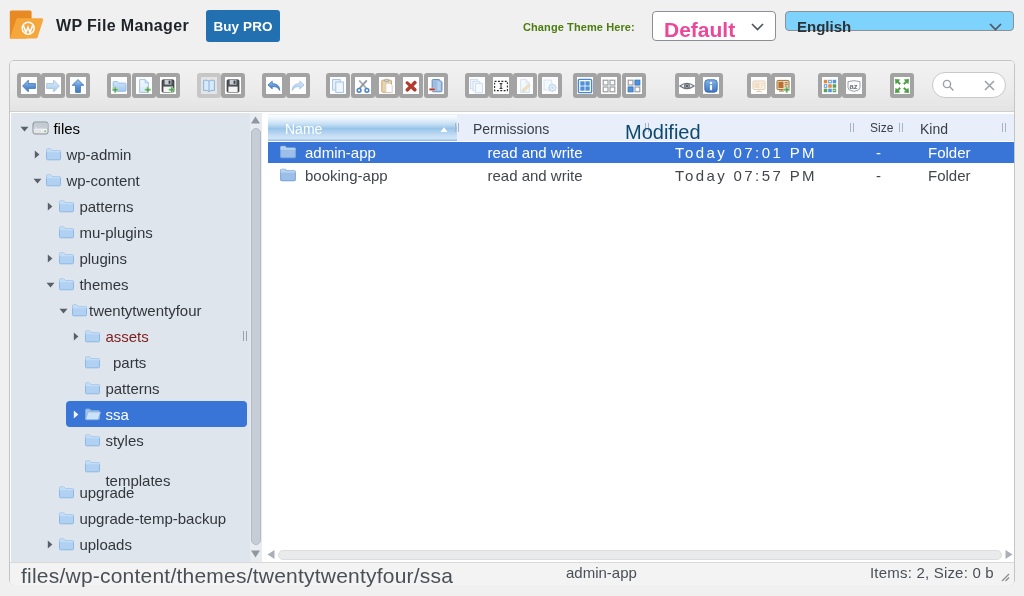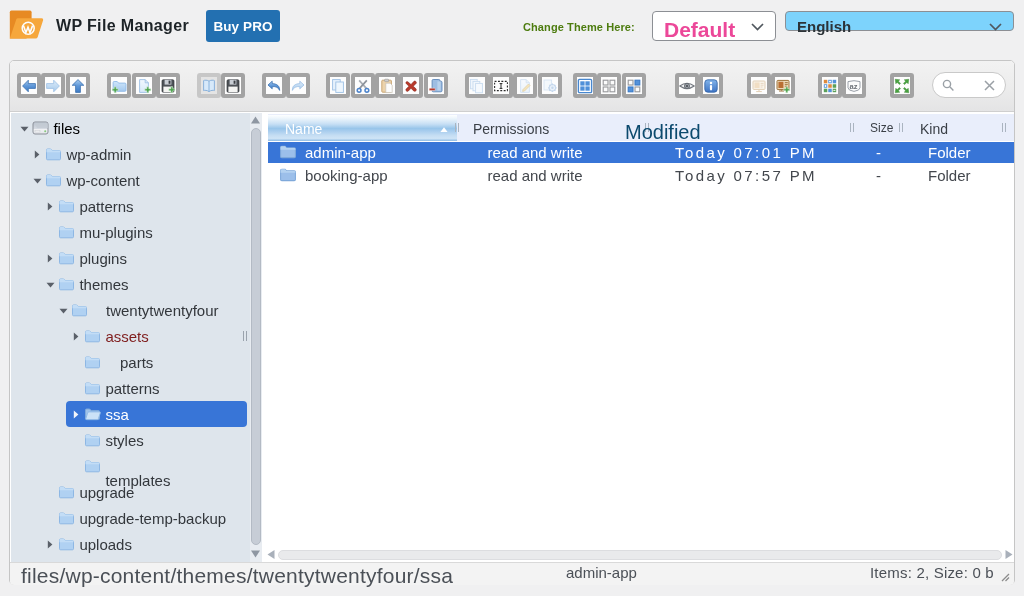--- a/index.html
+++ b/index.html
@@ -371,34 +371,34 @@
 <path d="M1.5 3.1 q0-1.1 1.1-1.1 h3.1 l1.4 1.6 h7.3 q1.1 0 1.1 1.1 v0.6 H1.5 z" fill="#c3ddf6"></path>
   </svg>
 <div class="tree-label" style="left:79.4px;top:275.5px;color:#33373c">themes</div>
 <svg style="position:absolute;left:58.900000000000006px;top:307.5px" width="9" height="6" viewBox="0 0 9 6">
     <polygon points="0.5,0.8 8.5,0.8 4.5,5.4" fill="#5a6069"></polygon>
   </svg>
 <svg style="position:absolute;left:70.9px;top:303px" width="17" height="14" viewBox="0 0 17 14">
 <path d="M1.5 3.1 q0-1.1 1.1-1.1 h3.1 l1.4 1.6 h7.3 q1.1 0 1.1 1.1 v7 q0 1.1-1.1 1.1 H2.6 q-1.1 0-1.1-1.1 z" fill="#b0d1f2" stroke="#8db7e4" stroke-width="1"></path>
 <path d="M1.5 3.1 q0-1.1 1.1-1.1 h3.1 l1.4 1.6 h7.3 q1.1 0 1.1 1.1 v0.6 H1.5 z" fill="#c3ddf6"></path>
   </svg>
-<div class="tree-label" style="left:106px;top:301.5px;color:#33373c">twentytwentyfour</div>
+<div class="tree-label" style="left:89px;top:301.5px;color:#33373c">twentytwentyfour</div>
 <svg style="position:absolute;left:73.4px;top:331.5px" width="6" height="9" viewBox="0 0 6 9">
     <polygon points="0.8,0.5 5.4,4.5 0.8,8.5" fill="#5a6069"></polygon>
   </svg>
 <svg style="position:absolute;left:83.9px;top:329px" width="17" height="14" viewBox="0 0 17 14">
 <path d="M1.5 3.1 q0-1.1 1.1-1.1 h3.1 l1.4 1.6 h7.3 q1.1 0 1.1 1.1 v7 q0 1.1-1.1 1.1 H2.6 q-1.1 0-1.1-1.1 z" fill="#b0d1f2" stroke="#8db7e4" stroke-width="1"></path>
 <path d="M1.5 3.1 q0-1.1 1.1-1.1 h3.1 l1.4 1.6 h7.3 q1.1 0 1.1 1.1 v0.6 H1.5 z" fill="#c3ddf6"></path>
   </svg>
 <div class="tree-label" style="left:105.4px;top:327.5px;color:#7f1d1d">assets</div>
 <svg style="position:absolute;left:83.9px;top:355px" width="17" height="14" viewBox="0 0 17 14">
 <path d="M1.5 3.1 q0-1.1 1.1-1.1 h3.1 l1.4 1.6 h7.3 q1.1 0 1.1 1.1 v7 q0 1.1-1.1 1.1 H2.6 q-1.1 0-1.1-1.1 z" fill="#b0d1f2" stroke="#8db7e4" stroke-width="1"></path>
 <path d="M1.5 3.1 q0-1.1 1.1-1.1 h3.1 l1.4 1.6 h7.3 q1.1 0 1.1 1.1 v0.6 H1.5 z" fill="#c3ddf6"></path>
   </svg>
-<div class="tree-label" style="left:120px;top:353.5px;color:#33373c">parts</div>
+<div class="tree-label" style="left:113px;top:353.5px;color:#33373c">parts</div>
 <svg style="position:absolute;left:83.9px;top:381px" width="17" height="14" viewBox="0 0 17 14">
 <path d="M1.5 3.1 q0-1.1 1.1-1.1 h3.1 l1.4 1.6 h7.3 q1.1 0 1.1 1.1 v7 q0 1.1-1.1 1.1 H2.6 q-1.1 0-1.1-1.1 z" fill="#b0d1f2" stroke="#8db7e4" stroke-width="1"></path>
 <path d="M1.5 3.1 q0-1.1 1.1-1.1 h3.1 l1.4 1.6 h7.3 q1.1 0 1.1 1.1 v0.6 H1.5 z" fill="#c3ddf6"></path>
   </svg>
 <div class="tree-label" style="left:105.4px;top:379.5px;color:#33373c">patterns</div>
 <div class="abs" style="left:66px;top:401px;width:181px;height:26px;background:#3875d7;border-radius:4px"></div>
 <svg style="position:absolute;left:73.4px;top:409.5px" width="6" height="9" viewBox="0 0 6 9">
     <polygon points="0.8,0.5 5.4,4.5 0.8,8.5" fill="#f2f5fa"></polygon>
   </svg>
 <svg style="position:absolute;left:83.9px;top:407px" width="18" height="14" viewBox="0 0 18 14">

